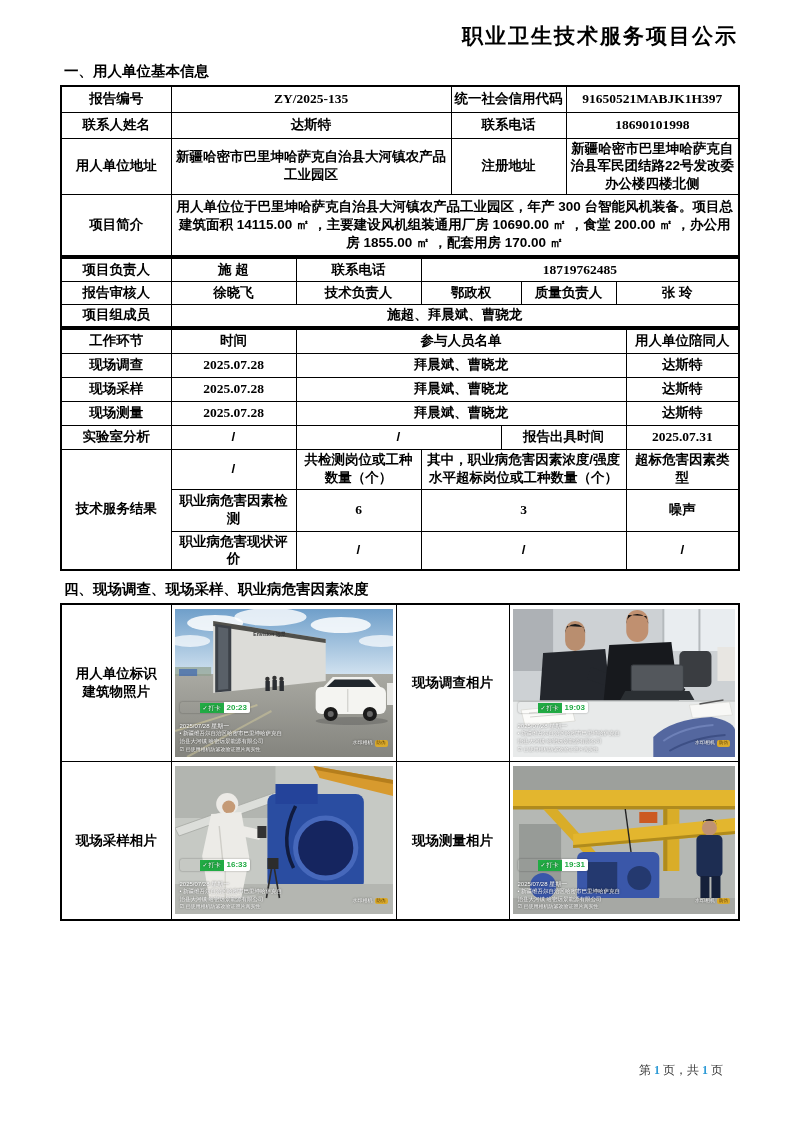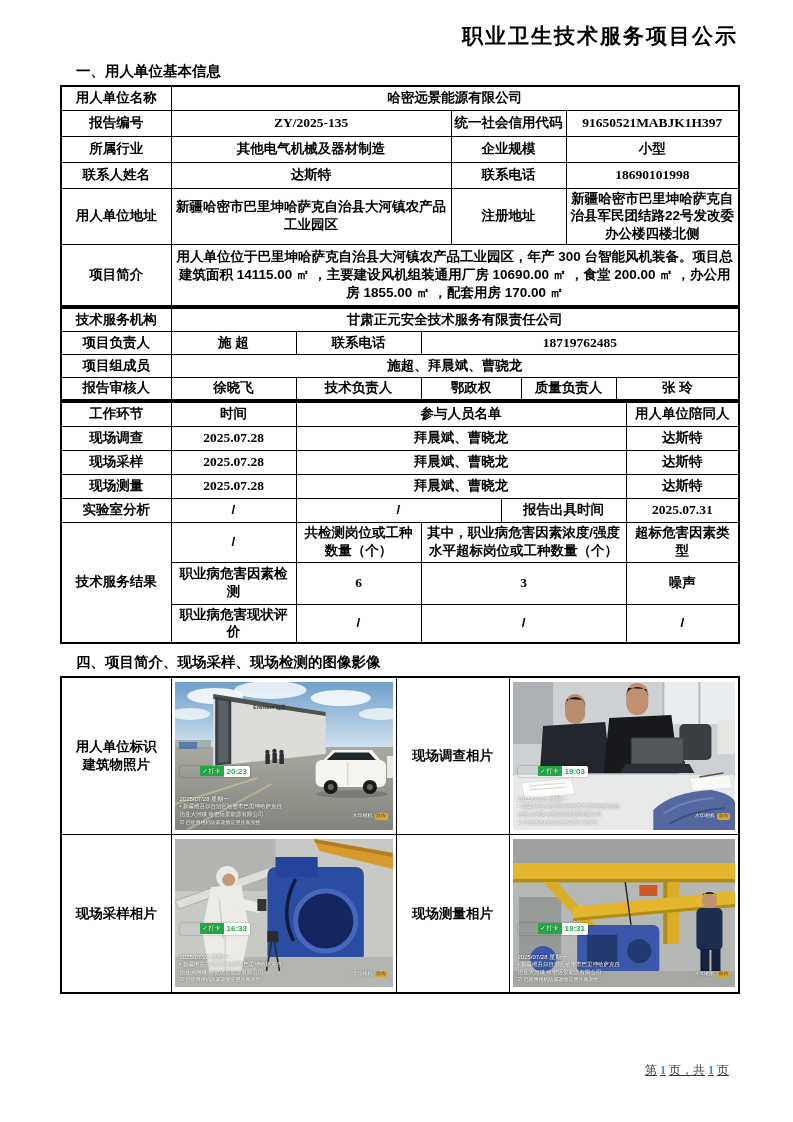--- a/index.html
+++ b/index.html
@@ -11,83 +11,73 @@
 
   
   .doc-header{display:flex;align-items:flex-end;height:74px;}
   .logo{width:62px;text-align:center;margin-left:18px;}
   .logo svg{display:block;margin:0 auto;}
   .logo-text{font-size:15px;font-weight:bold;color:#3fa33a;letter-spacing:1px;line-height:1.05;}
   .logo-sub{font-size:4px;color:#58b14c;letter-spacing:.5px;}
   .company-name{font-size:14px;color:#111;margin-left:6px;padding-bottom:12px;}
   .doc-title{text-align:right;font-size:21px;font-weight:bold;letter-spacing:2px;margin:14px 0 12px;}
 
-  .sec-heading{font-weight:bold;font-size:14.5px;margin:9px 16px 4px;}
+  .sec-heading{font-weight:bold;font-size:14.5px;margin:9px 4px 4px;}
 
   table.tbl{border-collapse:collapse;table-layout:fixed;width:678px;border:2px solid #000;}
   table.tbl td{border:1px solid #000;text-align:center;vertical-align:middle;
     font-weight:bold;font-size:13.5px;padding:1px 3px;word-break:break-all;line-height:1.3;}
   td.num{font-family:"Liberation Serif",serif;font-size:14px;}
   td.addr{text-align:left;font-size:12.5px;line-height:1.45;padding:2px 6px;font-weight:bold;}
   td.intro{text-align:left;font-size:13px;line-height:1.55;padding:3px 8px;}
   td.sub{font-size:12.5px;line-height:1.25;}
 
   
   td.photo-cell{padding:4px;}
   .photo{position:relative;width:100%;height:148px;overflow:hidden;background:#888;}
   .photo svg.scene{position:absolute;inset:0;width:100%;height:100%;}
   .wm{position:absolute;left:5px;bottom:4px;color:#fff;font-size:5.5px;line-height:1.4;
       text-align:left;text-shadow:0 0 2px rgba(0,0,0,.75);font-weight:normal;}
-  .wm-badge{display:inline-flex;align-items:flex-start;border-radius:2px;overflow:hidden;
-      box-shadow:0 0 2px rgba(0,0,0,.4);margin-bottom:18px;padding-left:20px;}
+  .wm-badge{display:inline-flex;align-items:flex-end;border-radius:2px;overflow:hidden;
+      box-shadow:0 0 2px rgba(0,0,0,.4);margin-bottom:9px;padding-left:20px;}
   .wm-badge-left{background:#21ab44;color:#fff;font-size:6px;padding:1px 3px;display:flex;align-items:center;gap:1px;}
   .wm-badge-time{background:#fff;color:#21ab44;font-weight:bold;font-size:8px;padding:0 3px;display:flex;align-items:center;text-shadow:none;}
   .wm-date{font-size:6px;}
   .wm-loc{font-size:5.5px;}
   .wm-verify{font-size:5px;opacity:.95;}
   .wm-cam{position:absolute;right:5px;bottom:10px;color:#fff;font-size:5px;text-align:right;
       text-shadow:0 0 2px rgba(0,0,0,.8);font-weight:normal;line-height:1.5;}
   .wm-fake-badge{display:inline-block;background:#d9a92c;color:#5a3c00;border-radius:2px;
       font-size:4.5px;padding:0 2px;margin-left:2px;text-shadow:none;}
 
-  .footer{position:absolute;right:64px;top:1062px;font-size:12px;color:#3a3a3a;text-decoration:underline;}
+  .footer{position:absolute;right:70px;top:1062px;font-size:12px;color:#3a3a3a;}
   .footer .fnum{color:#2f9bd6;font-family:"Liberation Serif",serif;font-weight:bold;padding:0 3px;}
 </style>
 </head>
 <body>
 
 <div class="page">
 
 
   <div class="doc-title">职业卫生技术服务项目公示</div>
 
   <div class="sec-heading">一、用人单位基本信息</div>
   <table class="tbl">
     <colgroup>
         <col style="width:110px">
         <col style="width:280px">
         <col style="width:115px">
         <col style="width:173px">
       </colgroup>
     <tbody>
-        <tr style="height:24px">
-      <td>用人单位名称</td>
-      <td colspan="3">哈密远景能源有限公司</td>
-    </tr>
     <tr style="height:26px">
       <td>报告编号</td>
       <td class="num">ZY/2025-135</td>
       <td>统一社会信用代码</td>
       <td class="num">91650521MABJK1H397</td>
-    </tr>
-    <tr style="height:26px">
-      <td>所属行业</td>
-      <td>其他电气机械及器材制造</td>
-      <td>企业规模</td>
-      <td>小型</td>
     </tr>
     <tr style="height:26px">
       <td>联系人姓名</td>
       <td>达斯特</td>
       <td>联系电话</td>
       <td class="num">18690101998</td>
     </tr>
     <tr style="height:56px">
       <td>用人单位地址</td>
       <td class="addr">新疆哈密市巴里坤哈萨克自治县大河镇农产品工业园区</td>
@@ -104,41 +94,37 @@
   <table class="tbl">
     <colgroup>
         <col style="width:110px">
         <col style="width:125px">
         <col style="width:125px">
         <col style="width:100px">
         <col style="width:95px">
         <col style="width:123px">
       </colgroup>
     <tbody>
-        <tr style="height:23px">
-      <td>技术服务机构</td>
-      <td colspan="5">甘肃正元安全技术服务有限责任公司</td>
-    </tr>
     <tr style="height:23px">
       <td>项目负责人</td>
       <td>施 超</td>
       <td>联系电话</td>
       <td colspan="3" class="num">18719762485</td>
-    </tr>
-    <tr style="height:23px">
-      <td>项目组成员</td>
-      <td colspan="5">施超、拜晨斌、曹骁龙</td>
     </tr>
     <tr style="height:23px">
       <td>报告审核人</td>
       <td>徐晓飞</td>
       <td>技术负责人</td>
       <td>鄂政权</td>
       <td>质量负责人</td>
       <td>张 玲</td>
+    </tr>
+    <tr style="height:23px">
+      <td>项目组成员</td>
+      <td colspan="5">施超、拜晨斌、曹骁龙</td>
     </tr>
   </tbody>
     </table>
 
   <table class="tbl">
     <colgroup>
         <col style="width:110px">
         <col style="width:125px">
         <col style="width:125px">
         <col style="width:80px">
@@ -192,21 +178,21 @@
     </tr>
     <tr style="height:36px">
       <td class="sub">职业病危害现状评价</td>
       <td>/</td>
       <td colspan="2">/</td>
       <td>/</td>
     </tr>
   </tbody>
     </table>
 
-  <div class="sec-heading">四、项目简介、现场采样、现场检测的图像影像</div>
+  <div class="sec-heading">四、现场调查、现场采样、职业病危害因素浓度</div>
   <table class="tbl">
     <colgroup>
         <col style="width:110px">
         <col style="width:225px">
         <col style="width:113px">
         <col style="width:230px">
       </colgroup>
     <tbody>
         <tr style="height:158px">
       <td>

